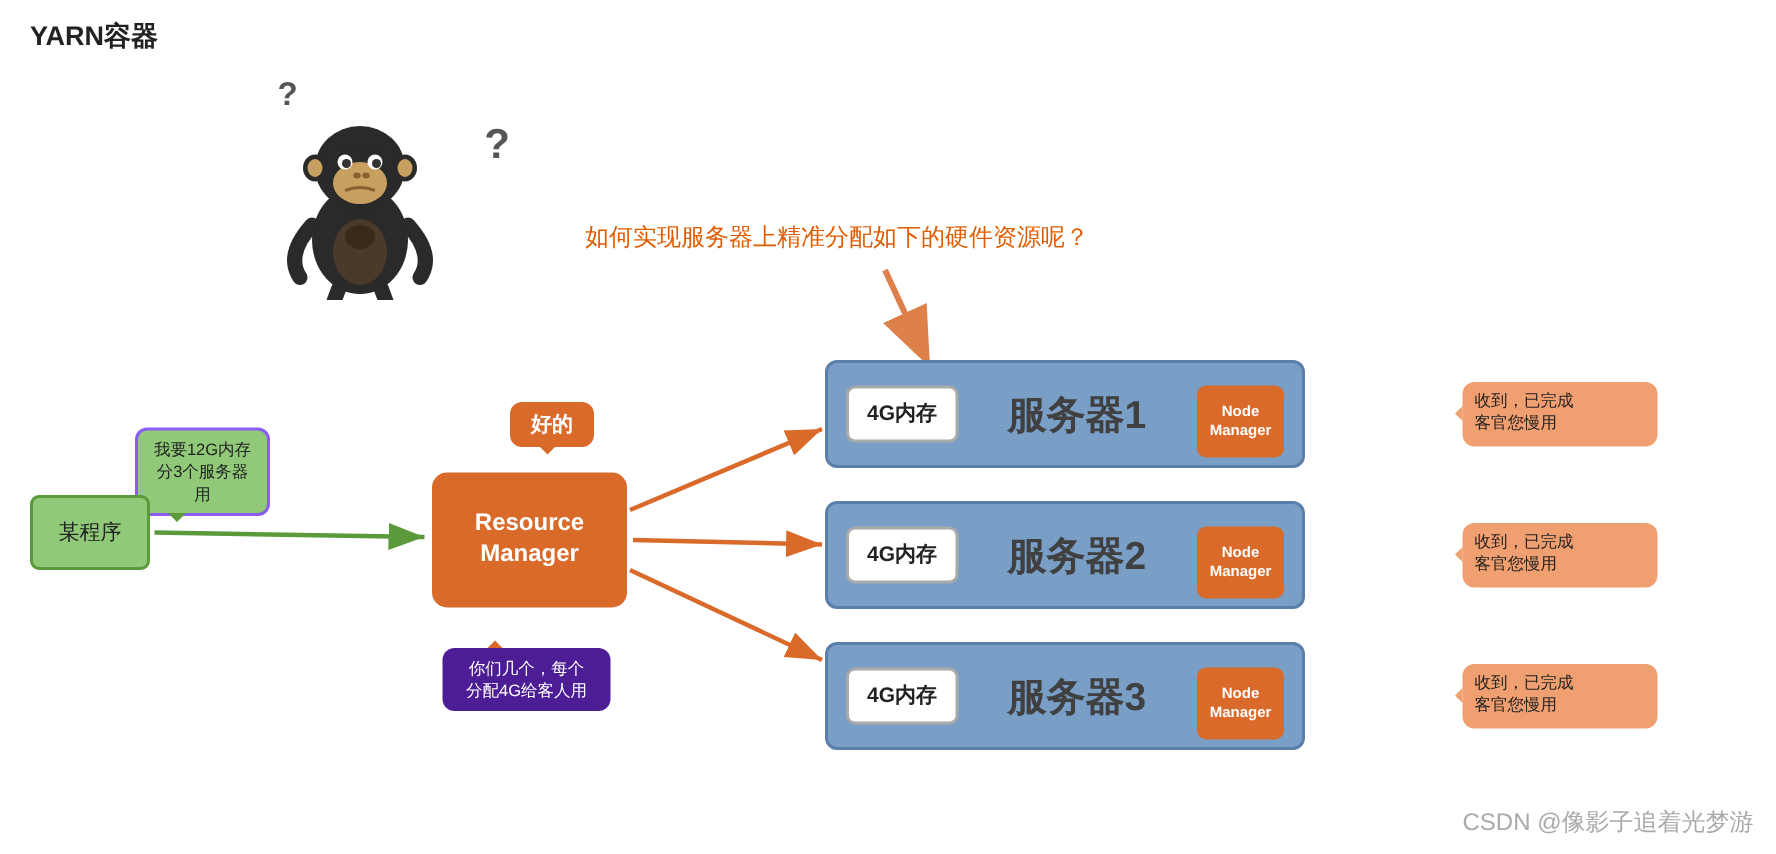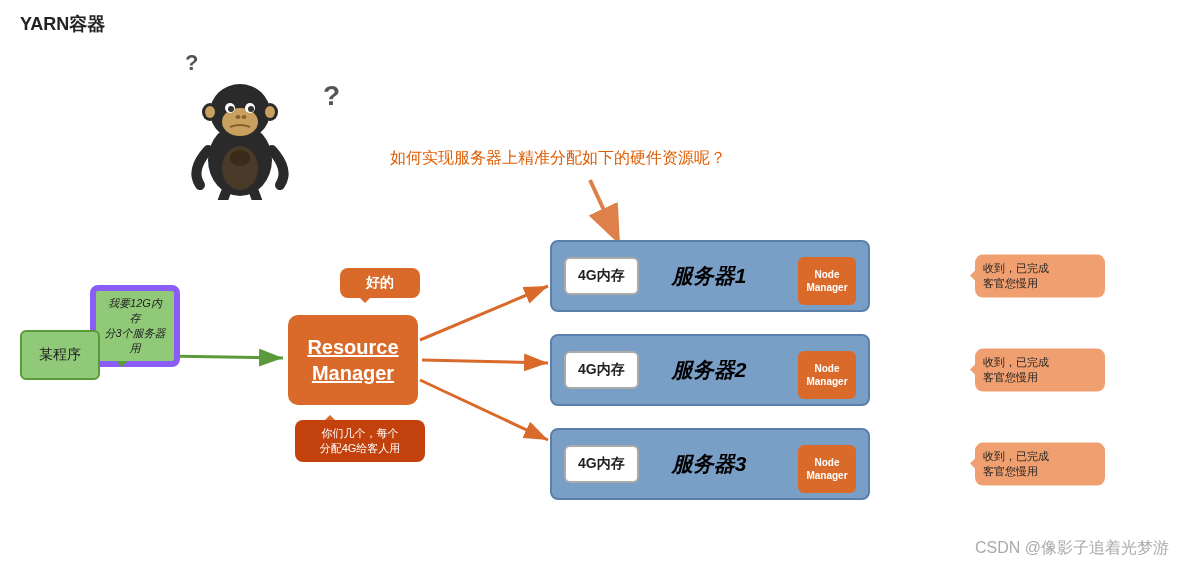--- a/index.html
+++ b/index.html
@@ -81,27 +81,26 @@
       color: #222;
     }
 
     
     .program-bubble {
       position: absolute;
       top: 285px;
       left: 90px;
       width: 90px;
       background: #90c978;
-      border: 6px solid #8b5cf6;
+      border: 2px solid #8b5cf6;
       border-radius: 8px;
       padding: 5px 8px;
       font-size: 11px;
       color: #222;
       text-align: center;
-      font-style: italic;
     }
 
     .program-bubble::after {
       content: '';
       position: absolute;
       bottom: -12px;
       left: 20px;
       border: 6px solid transparent;
       border-top-color: #5a9a3a;
     }
@@ -111,57 +110,56 @@
       position: absolute;
       top: 315px;
       left: 288px;
       width: 130px;
       height: 90px;
       background: #d96a2a;
       border-radius: 10px;
       display: flex;
       align-items: center;
       justify-content: center;
-      font-size: 20px;
+      font-size: 16px;
       font-weight: bold;
       color: #ffffff;
       text-align: center;
       line-height: 1.3;
-      text-decoration: underline;
     }
 
     
     .hao-de-bubble {
       position: absolute;
       top: 268px;
       left: 340px;
       background: #d96a2a;
       border-radius: 8px;
-      padding: 6px 26px;
+      padding: 6px 14px;
       font-size: 14px;
       font-weight: bold;
       color: #fff;
     }
 
     .hao-de-bubble::after {
       content: '';
       position: absolute;
       bottom: -10px;
       left: 20px;
       border: 5px solid transparent;
       border-top-color: #d96a2a;
     }
 
     
     .nimen-bubble {
       position: absolute;
-      top: 420px;
+      top: 432px;
       left: 295px;
-      width: 130px;
-      background: #c2410c;
+      width: 112px;
+      background: #4c1d95;
       border-radius: 8px;
       padding: 6px 8px;
       font-size: 11px;
       color: #fff;
       text-align: center;
     }
 
     .nimen-bubble::before {
       content: '';
       position: absolute;
@@ -196,25 +194,24 @@
       border: 2px solid #aaa;
       border-radius: 6px;
       padding: 8px 12px;
       font-size: 14px;
       font-weight: bold;
       color: #222;
       white-space: nowrap;
     }
 
     .server-name {
-      font-size: 21px;
-      font-weight: bold;
-      color: #000000;
+      font-size: 26px;
+      font-weight: bold;
+      color: #404040;
       flex: 1;
-      font-style: italic;
     }
 
     .node-manager-box {
       width: 58px;
       height: 48px;
       background: #d96a2a;
       border-radius: 6px;
       display: flex;
       align-items: center;
       justify-content: center;

